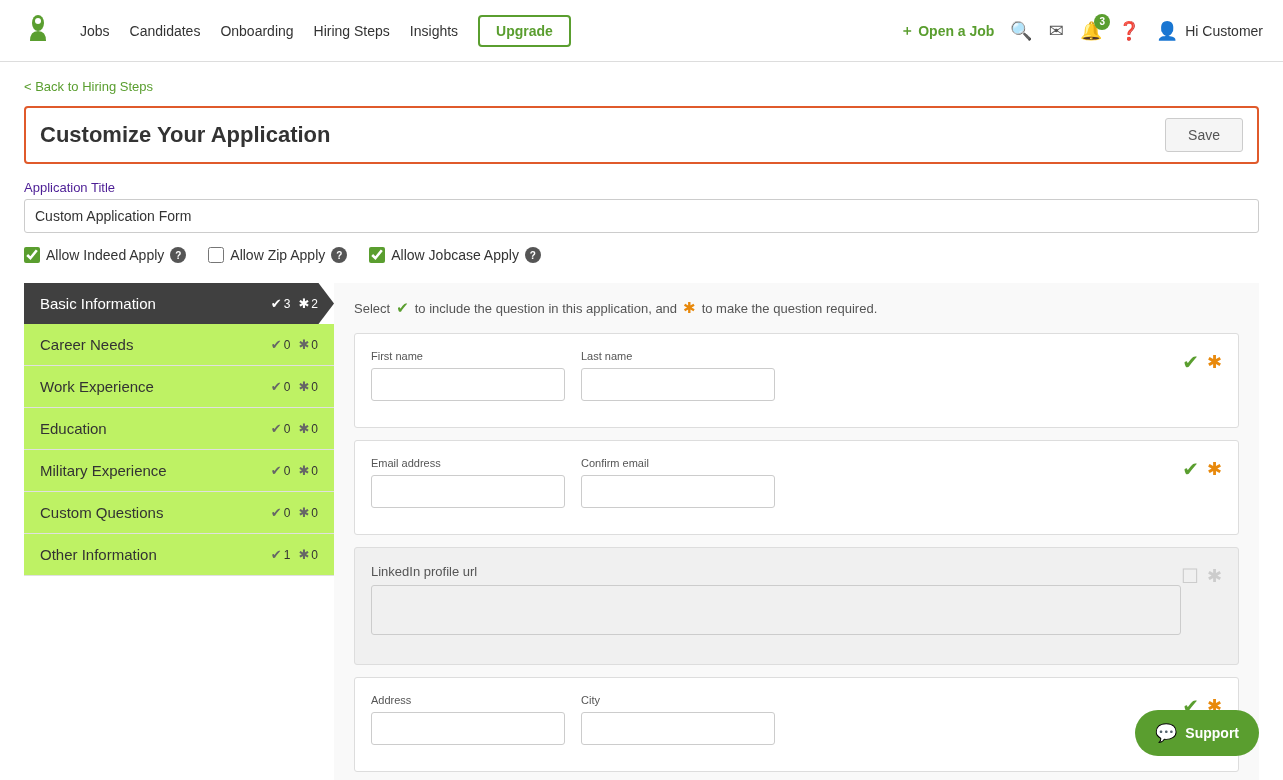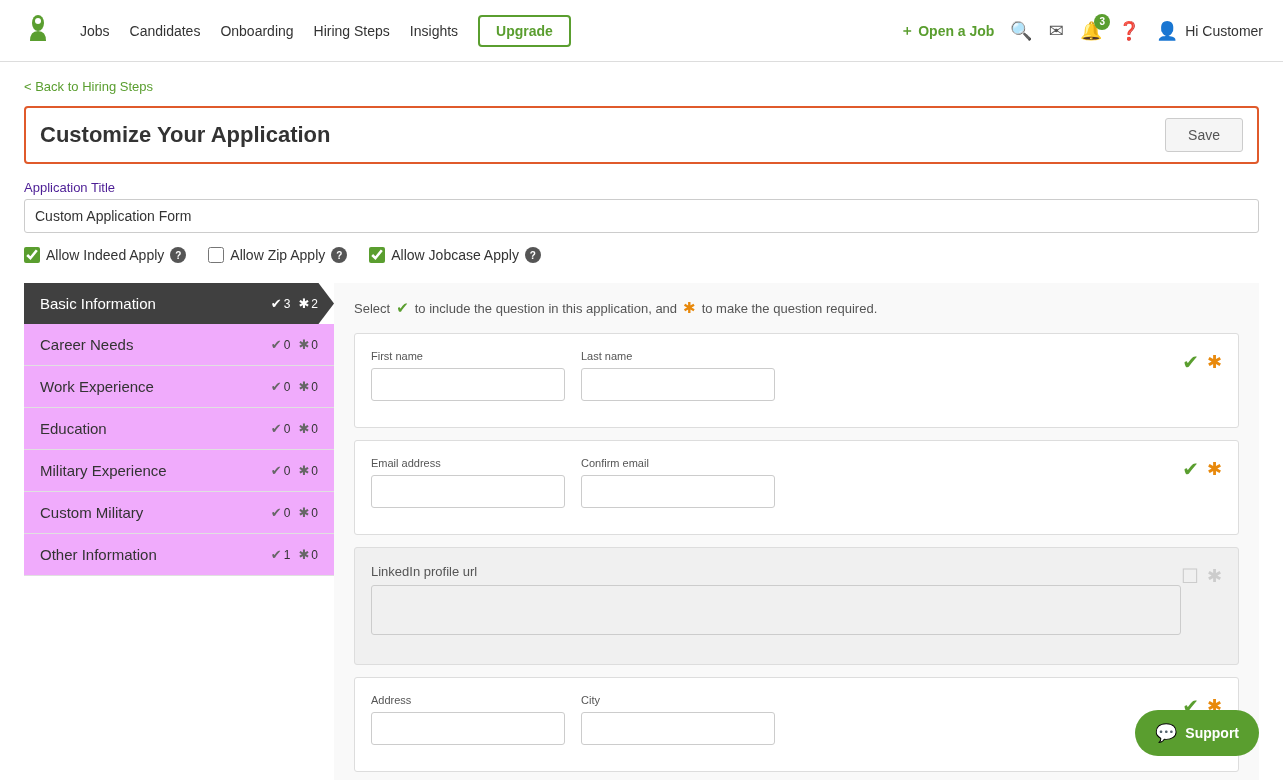--- a/index.html
+++ b/index.html
@@ -67,21 +67,21 @@
     }
 
     
     .content-layout { display: flex; gap: 0; }
 
     
     .sidebar { width: 310px; flex-shrink: 0; }
     .sidebar-item {
       padding: 12px 16px; cursor: pointer; border-bottom: 1px solid #e0e0e0;
       display: flex; align-items: center; justify-content: space-between;
-      background: #f0abfc; color: #333; font-size: 15px;
+      background: #bef264; color: #333; font-size: 15px;
     }
     .sidebar-item.active {
       background: #404040; color: #fff;
       clip-path: polygon(0 0, 95% 0, 100% 50%, 95% 100%, 0 100%);
       border-bottom: none;
     }
     .sidebar-item-counts { display: flex; align-items: center; gap: 8px; font-size: 12px; }
     .count-check { display: flex; align-items: center; gap: 2px; }
     .count-star { display: flex; align-items: center; gap: 2px; }
     .check-icon-sm { color: #fff; font-size: 13px; }
@@ -271,21 +271,21 @@
             <span>0</span>
           </div>
           <div class="count-star">
             <span class="star-icon-sm gray">✱</span>
             <span>0</span>
           </div>
         </div>
       </div>
 
       <div class="sidebar-item">
-        <span>Custom Military</span>
+        <span>Custom Questions</span>
         <div class="sidebar-item-counts">
           <div class="count-check">
             <span class="check-icon-sm gray">✔</span>
             <span>0</span>
           </div>
           <div class="count-star">
             <span class="star-icon-sm gray">✱</span>
             <span>0</span>
           </div>
         </div>

